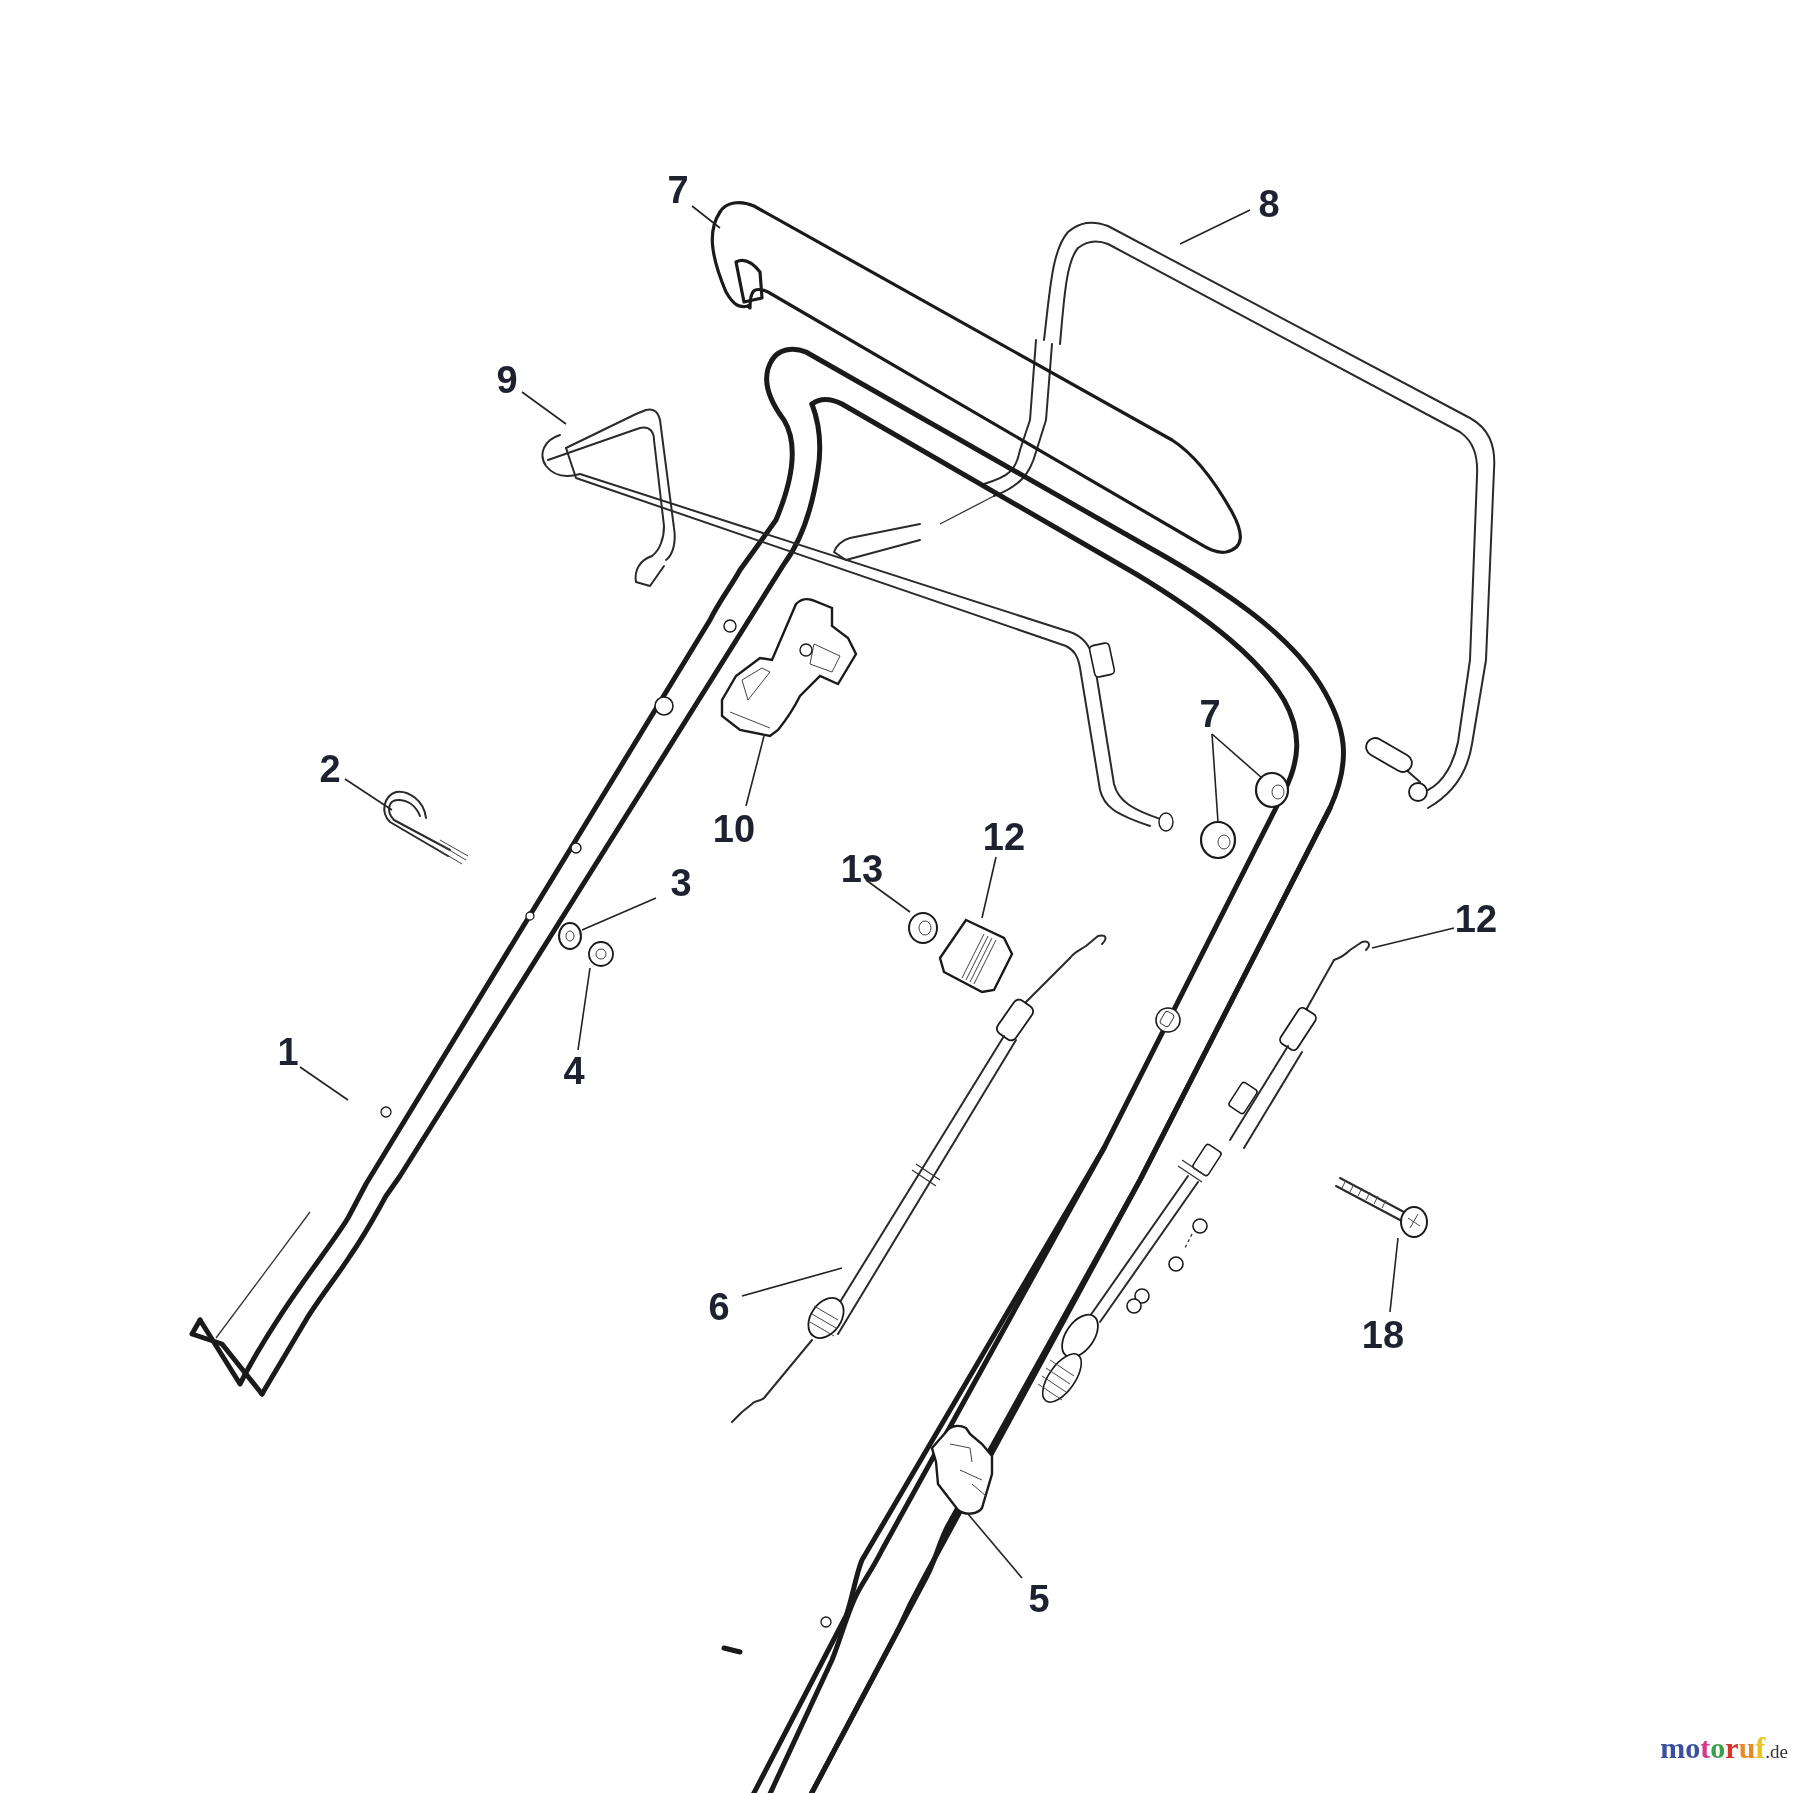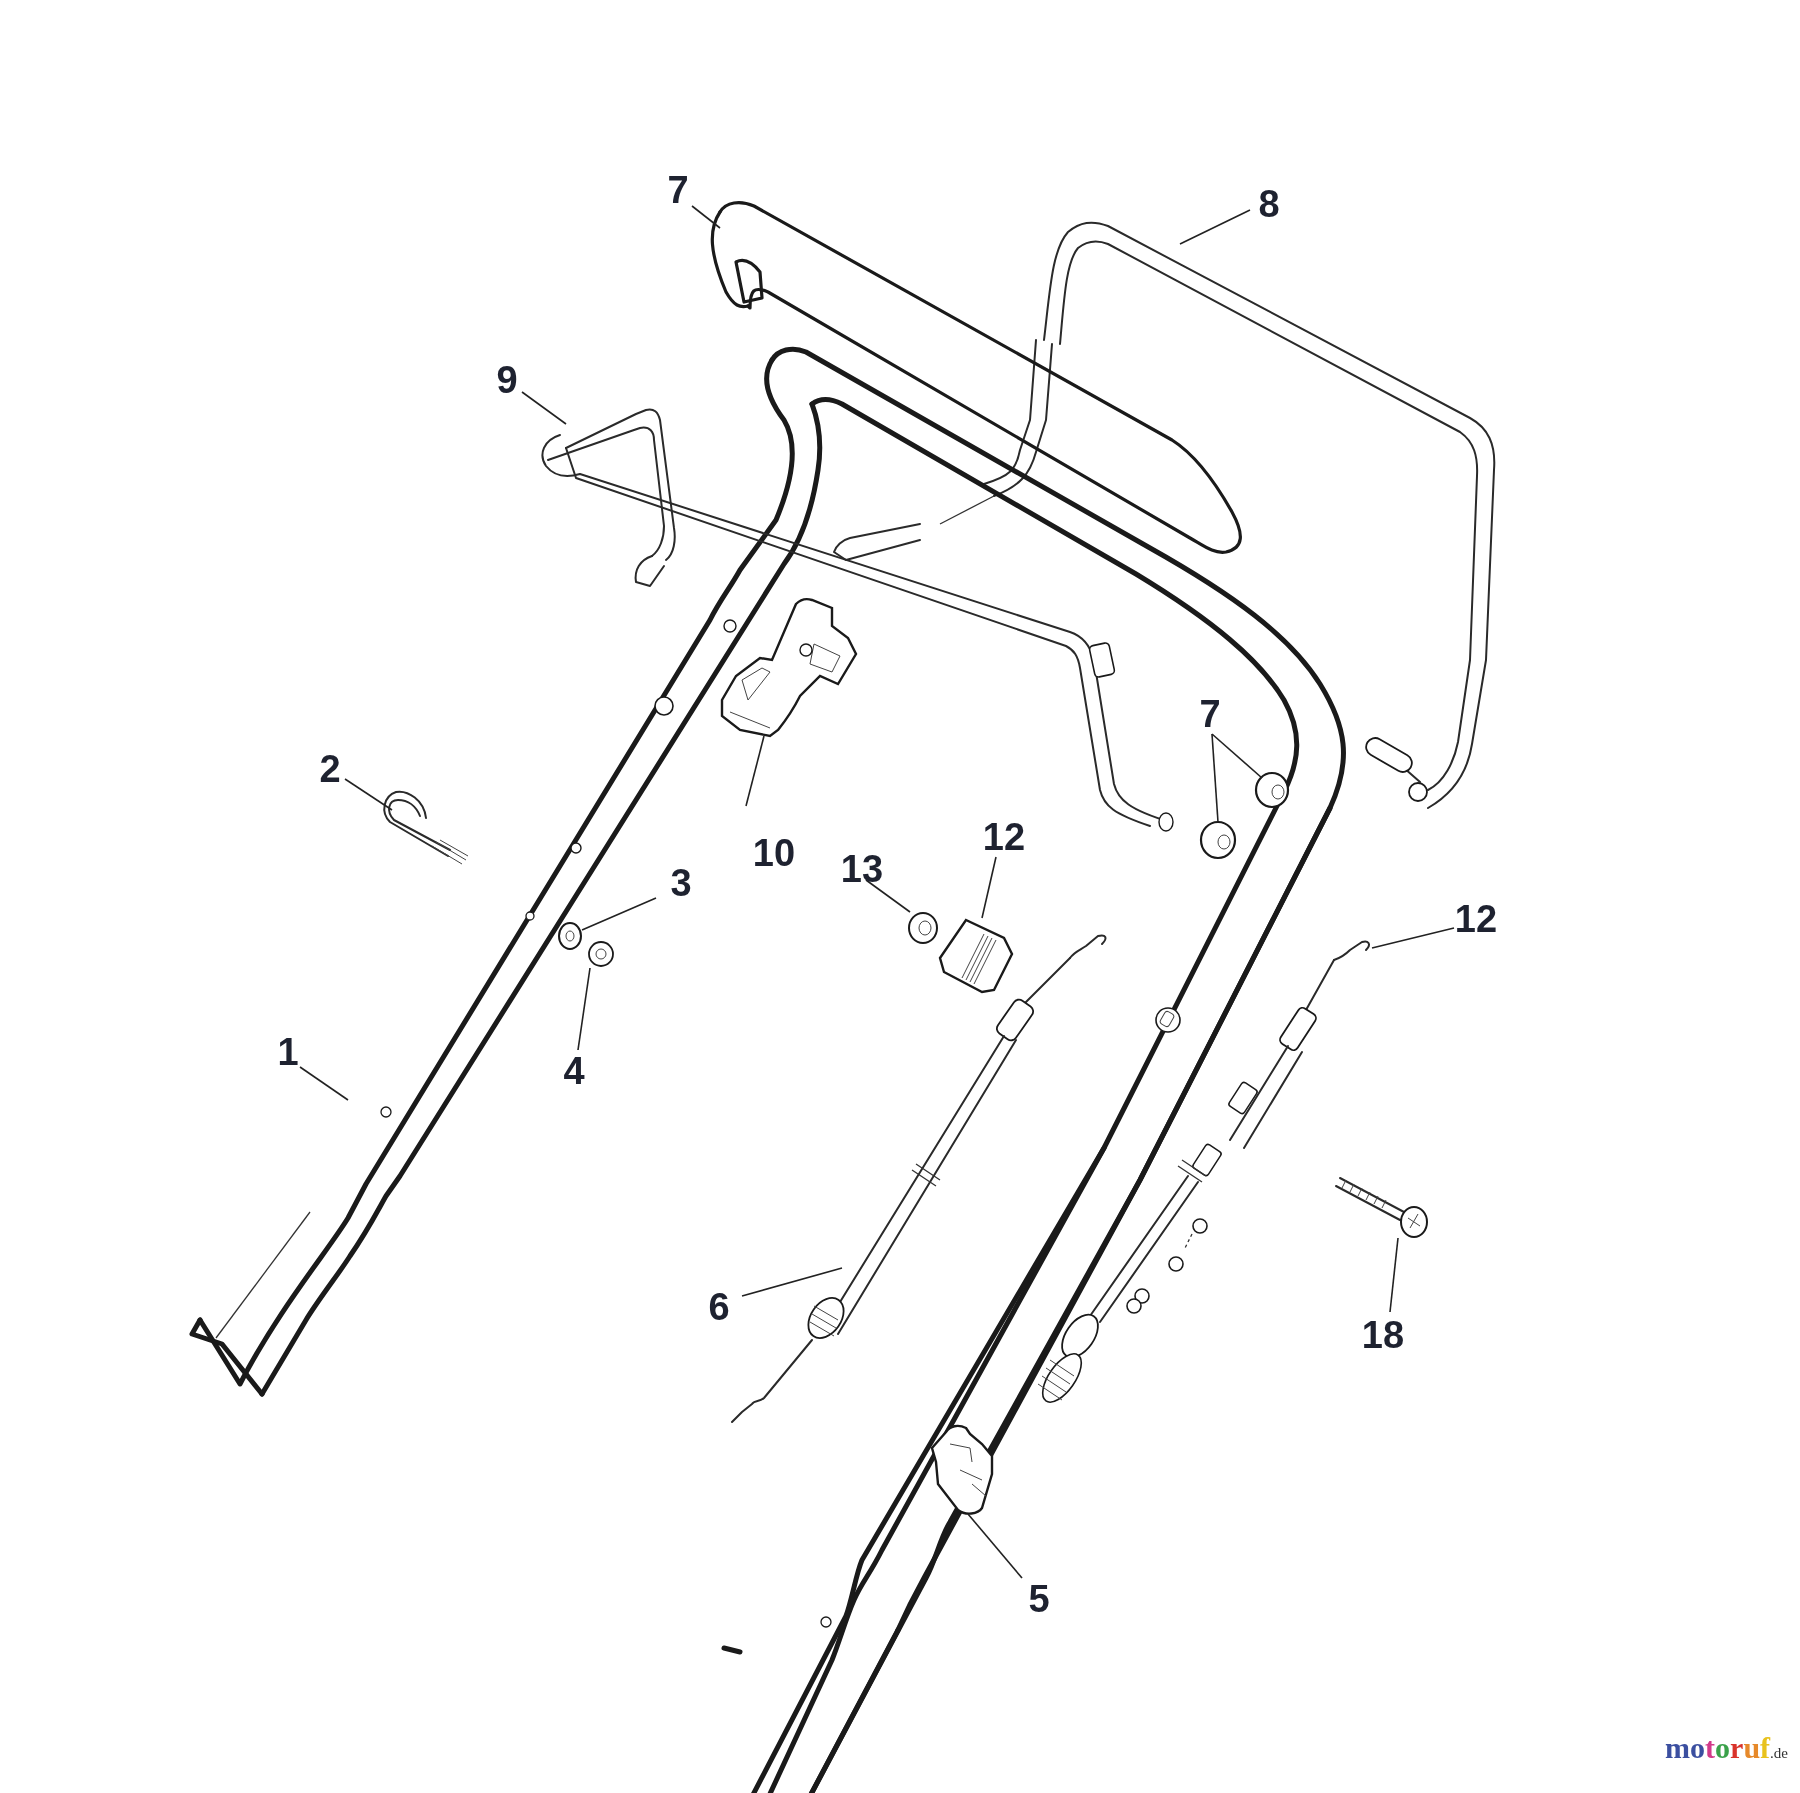--- a/index.html
+++ b/index.html
@@ -23,21 +23,21 @@
       white-space: nowrap;
     }
     .watermark {
       position: absolute;
       right: 12px; bottom: 28px;
       font-family: "Liberation Serif", serif;
       font-size: 30px;
       font-weight: bold;
       letter-spacing: 0px;
     }
-    .watermark .tld { font-size: 15px; color: #333; font-weight: normal; }
+    .watermark .tld { font-size: 19px; color: #333; font-weight: normal; }
   </style>
 </head>
 <body>
 
 <svg id="diagram" viewBox="0 0 1800 1793" xmlns="http://www.w3.org/2000/svg">
 
   <g>
     <path class="tube-thin" d="M1044,340 C1050,290 1052,250 1068,232 C1080,222 1092,220 1108,226 L1470,418 C1488,428 1496,444 1494,470 L1486,660 L1472,744 C1468,770 1456,792 1428,808"></path>
     <path class="tube-thin" d="M1060,344 C1064,300 1066,262 1078,248 C1088,240 1098,240 1108,244 L1460,432 C1474,442 1478,456 1477,476 L1470,660 L1458,742 C1454,762 1444,782 1428,790"></path>
     <path class="tube-thin" d="M1036,340 L1030,420 L1020,450 C1016,470 1010,476 984,484"></path>
@@ -203,21 +203,21 @@
 <div id="callouts">
     <div class="callout" title="Lower handle (left)" style="left: 288px; top: 1052px;">1</div>
     <div class="callout" title="Hook bolt" style="left: 330px; top: 769px;">2</div>
     <div class="callout" title="Washer" style="left: 681px; top: 883px;">3</div>
     <div class="callout" title="Nut" style="left: 574px; top: 1071px;">4</div>
     <div class="callout" title="Cable clip" style="left: 1039px; top: 1599px;">5</div>
     <div class="callout" title="Drive cable" style="left: 719px; top: 1307px;">6</div>
     <div class="callout" title="Upper handle grip bar" style="left: 678px; top: 190px;">7</div>
     <div class="callout" title="Brake bail (operator presence bar)" style="left: 1269px; top: 204px;">8</div>
     <div class="callout" title="Drive bail" style="left: 507px; top: 380px;">9</div>
-    <div class="callout" title="Cable guide / drive lever housing" style="left: 774px; top: 829px; margin-top: 24px;">10</div>
+    <div class="callout" title="Cable guide / drive lever housing" style="left: 734px; top: 829px;">10</div>
     <div class="callout" title="Bushings" style="left: 1210px; top: 714px;">7</div>
     <div class="callout" title="Brake cable" style="left: 1476px; top: 919px; text-align: center;">12</div>
     <div class="callout" title="Nut" style="left: 862px; top: 869px;">13</div>
     <div class="callout" title="Screw" style="left: 1383px; top: 1335px;">18</div>
     <div class="callout" title="Cable adjuster block" style="left: 1004px; top: 837px;">12</div>
   </div>
 
 <div class="watermark">
   <span id="wm-letters"><span style="color: rgb(59, 79, 160);">m</span><span style="color: rgb(59, 79, 160);">o</span><span style="color: rgb(210, 58, 138);">t</span><span style="color: rgb(58, 161, 74);">o</span><span style="color: rgb(217, 51, 43);">r</span><span style="color: rgb(230, 137, 42);">u</span><span style="color: rgb(232, 194, 29);">f</span></span><span class="tld">.de</span>
 </div>

